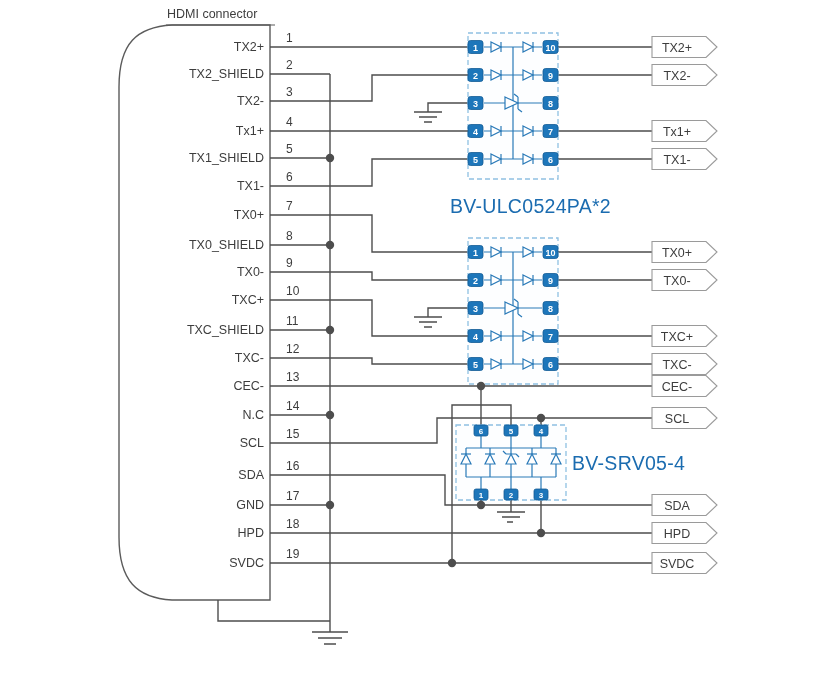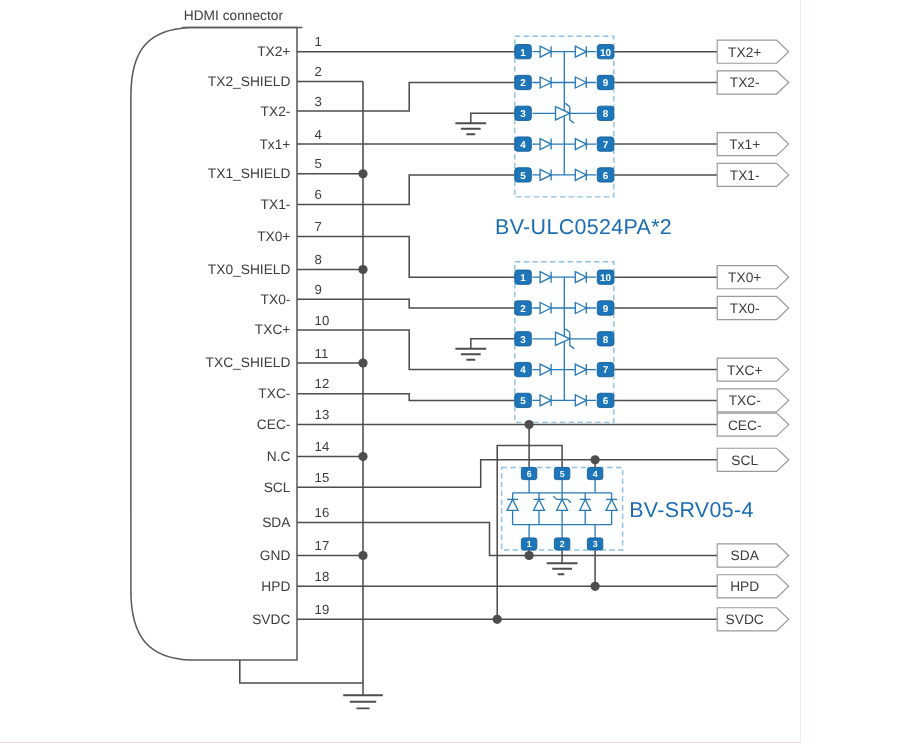--- a/index.html
+++ b/index.html
@@ -1,16 +1,16 @@
 <!DOCTYPE html>
 <html><head>
 <meta charset="utf-8">
 <style>
   html,body{margin:0;padding:0;background:#fff;}
-  .page{position:relative;width:728px;height:675px;background:#ec4899;overflow:hidden;
+  .page{position:relative;width:788px;height:675px;background:#737373;overflow:hidden;
         font-family:"Liberation Sans",sans-serif;}
   svg text{font-family:"Liberation Sans",sans-serif;}
   .outline{fill:#ffffff;stroke:#5b5b5b;stroke-width:1.4;}
   .outline-line{stroke:#5b5b5b;stroke-width:1.2;}
   .wire{stroke:#4d4d4d;stroke-width:1.4;fill:none;}
   .gnd{stroke:#4d4d4d;stroke-width:1.7;fill:none;}
   .ic-box{fill:#fdfeff;stroke:#8fc0e2;stroke-width:1.3;stroke-dasharray:5 3;}
   .inner-wire{stroke:#2a7ab8;stroke-width:1.2;fill:none;}
   .diode{fill:#ffffff;stroke:#2a7ab8;stroke-width:1.2;}
   .ic-pin{fill:#1d76ba;stroke:#135c96;stroke-width:0.8;}

